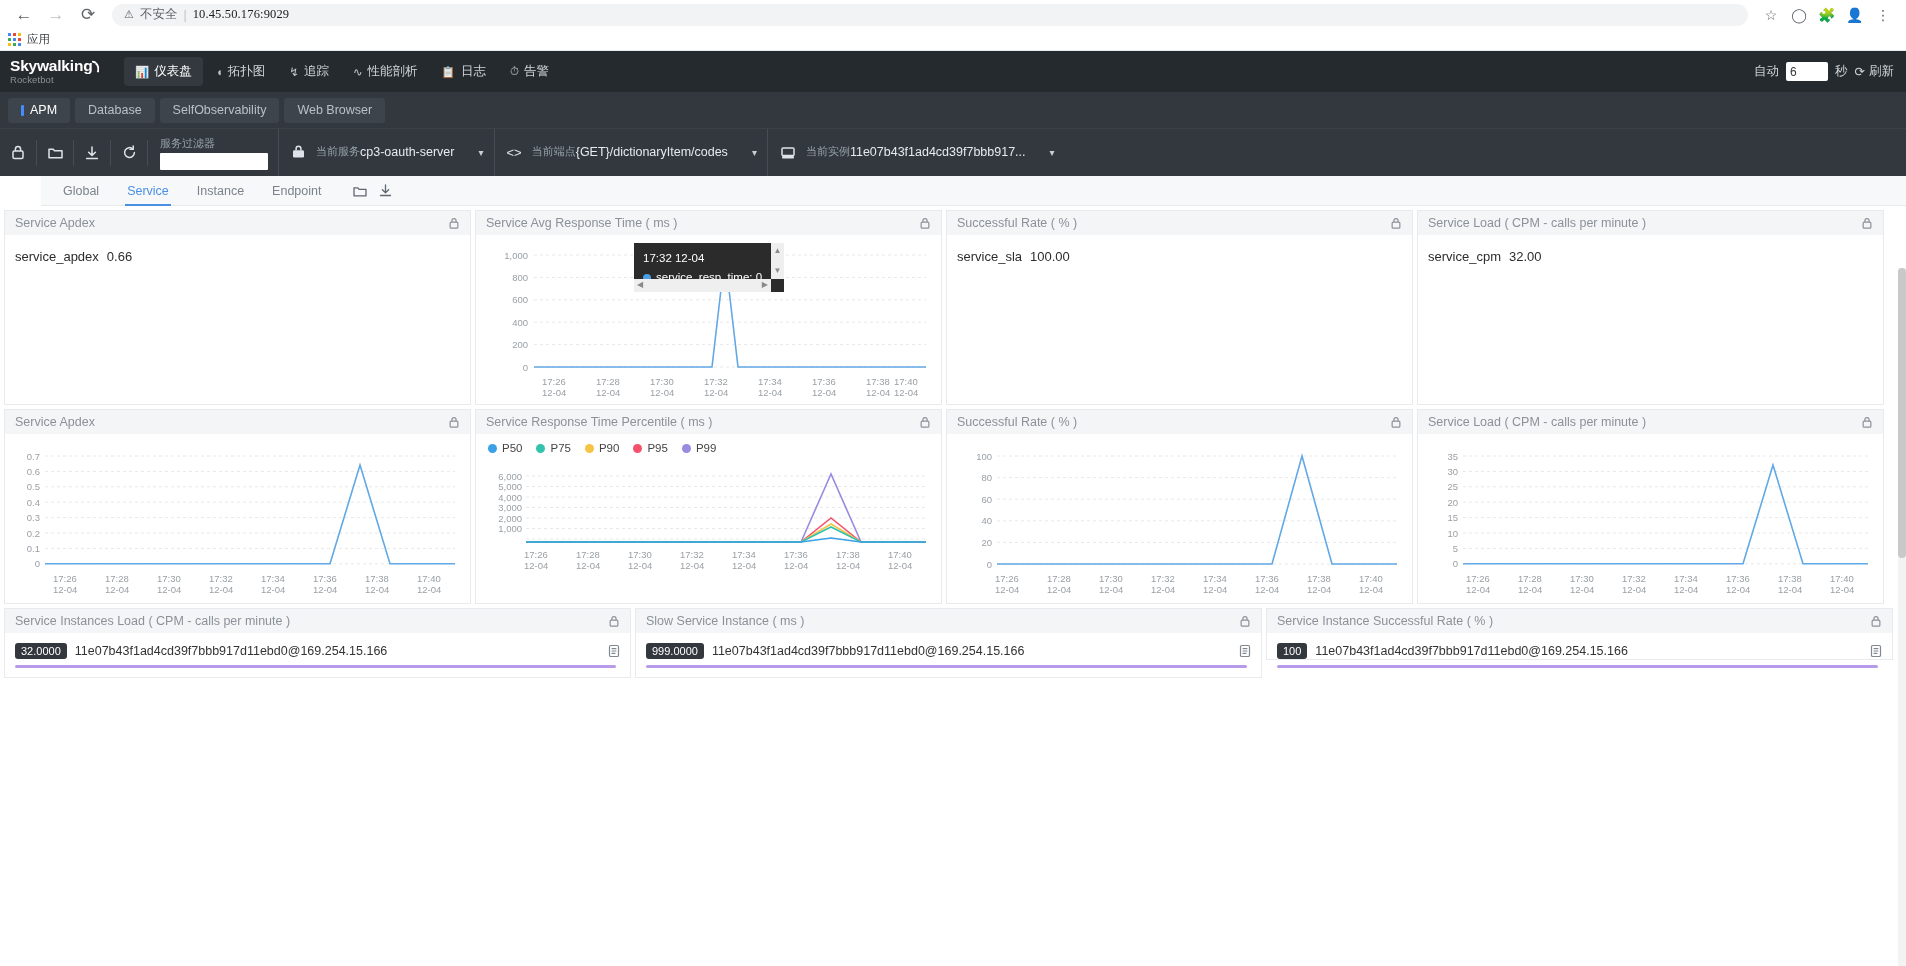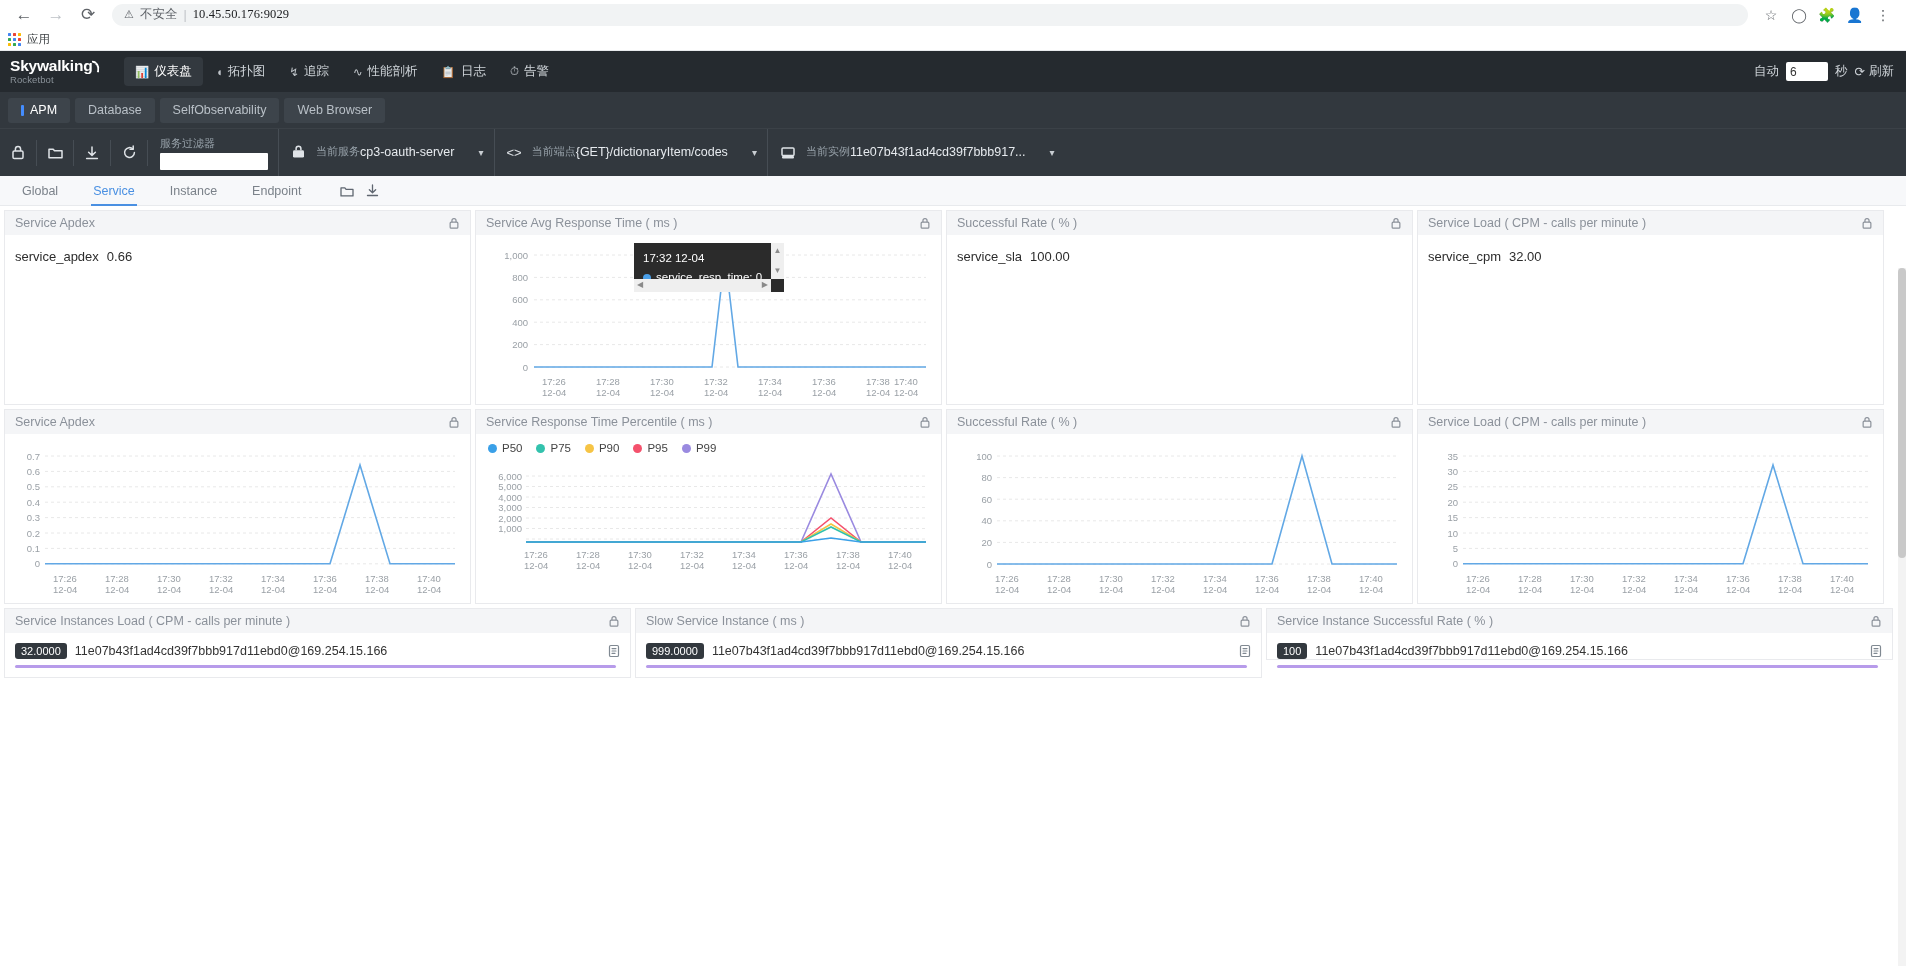--- a/index.html
+++ b/index.html
@@ -176,22 +176,23 @@
   .sel-g1 { min-width: 168px; }
   .sel-g2 { min-width: 230px; }
   .sel-g3 { min-width: 272px; }
 
   
   .sub-tabs {
     height: 30px;
     background: #f7f8fa;
     display: flex; align-items: center;
     padding: 0 12px;
-    gap: 15px;
+    gap: 8px;
     border-bottom: 1px solid #e8eaed;
+    margin-left: 41px;
   }
   .sub-tab {
     font-size: 12.5px;
     color: #7b828a;
     padding: 0 10px;
     height: 30px;
     display: flex; align-items: center;
     position: relative;
   }
   .sub-tab.active { color: #4a90e2; }

